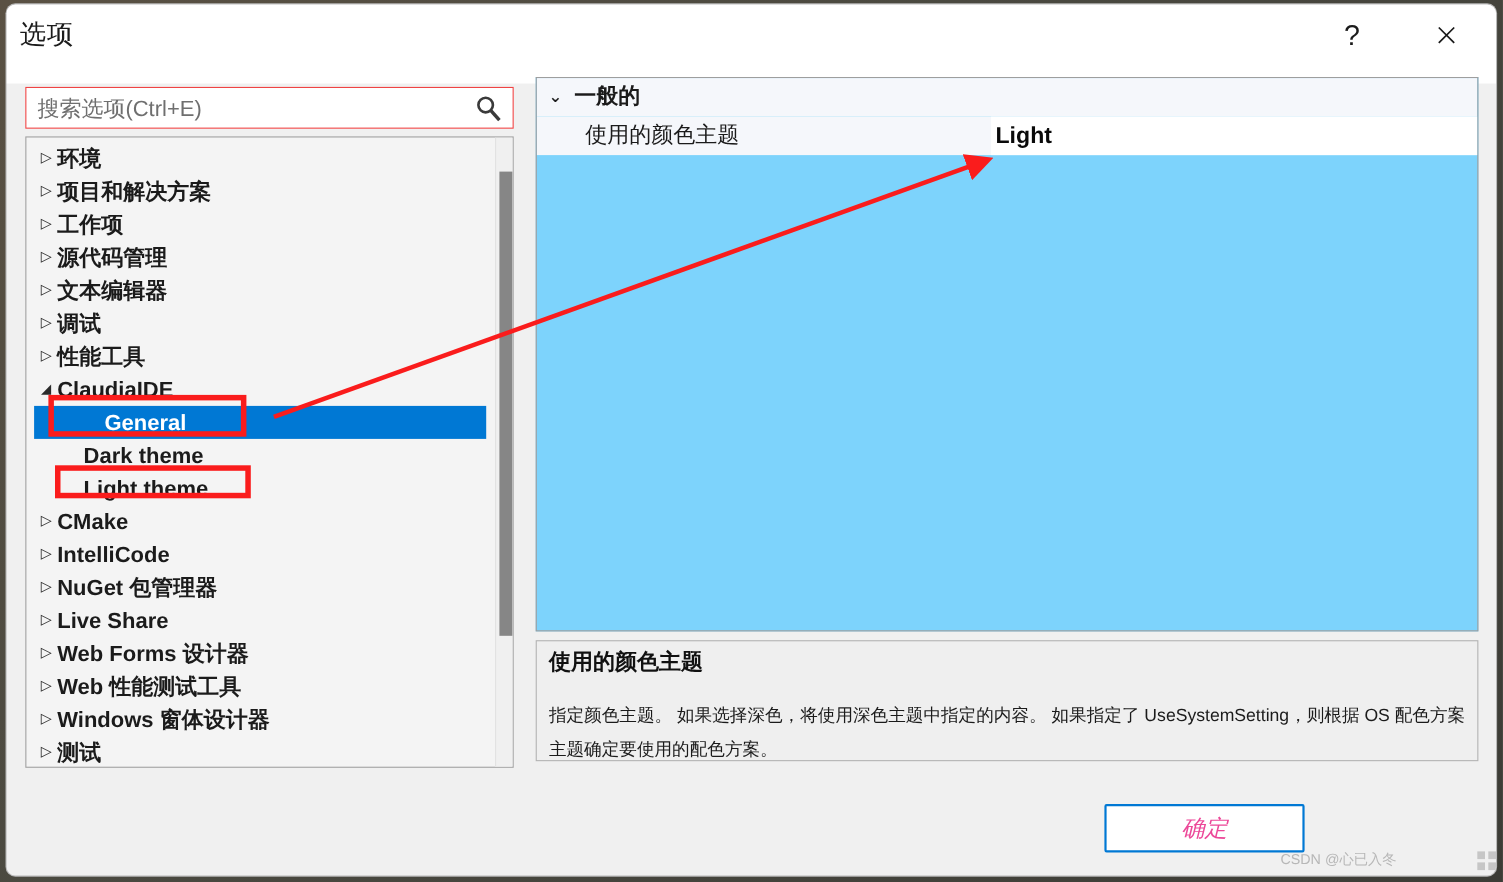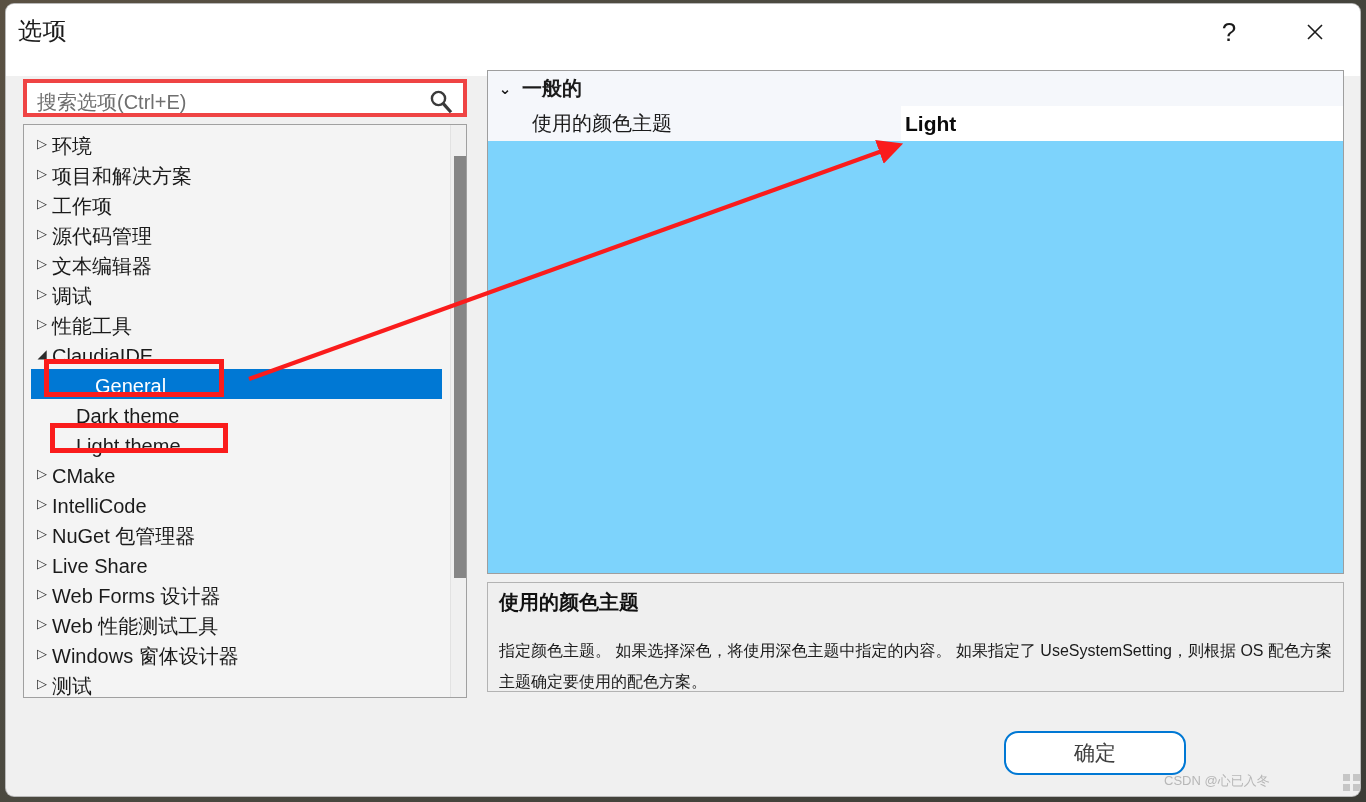--- a/index.html
+++ b/index.html
@@ -59,21 +59,21 @@
   #help-btn  { left: 1193px; font-size: 26px; }
   #close-btn { left: 1279px; }
   #close-btn svg { display: block; }
 
   
   #search-box {
     position: absolute;
     left: 17px; top: 75px;
     width: 444px; height: 38px;
     background: #ffffff;
-    border: 4px solid #ef4444;
+    border: 1px solid #ef4444;
     box-sizing: border-box;
   }
   #search-input {
     position: absolute;
     left: 8px; top: 0;
     width: 390px; height: 36px;
     border: 0; outline: 0;
     background: transparent;
     font-family: inherit;
     font-size: 20px;
@@ -124,21 +124,21 @@
     text-align: center;
     font-size: 13px;
     color: #2b2b2b;
     vertical-align: middle;
     position: relative;
     top: -2px;
   }
   .tree-row.expanded .twisty { font-size: 12px; }
   .tree-row.child { padding-left: 52px; }
   .tree-row.selected.child { padding-left: 64px; }
-  .tree-label { vertical-align: middle; }
+  .tree-label { vertical-align: middle; font-weight: bold; }
 
   
   #tree-scrollbar {
     position: absolute;
     right: 0; top: 0;
     width: 16px; height: 572px;
     background: #f0f0f0;
     border-left: 1px solid #e2e2e2;
     box-sizing: border-box;
   }
@@ -223,27 +223,28 @@
     line-height: 31px;
     margin-top: 19px;
   }
 
   
   .dlg-btn {
     position: absolute;
     height: 44px;
     background: #ffffff;
     font-size: 21px;
-    color: #404040;
+    color: #ec4899;
     display: flex;
     align-items: center;
     justify-content: center;
     box-sizing: border-box;
     cursor: default;
-    border-radius: 14px;
+    border-radius: 2px;
+    font-style: italic;
   }
   #ok-btn {
     left: 998px; top: 727px;
     width: 182px;
     border: 2px solid #0078d4;
   }
   #cancel-btn {
     left: 1190px; top: 727px;
     width: 162px;
     border: 1px solid #cccccc;

